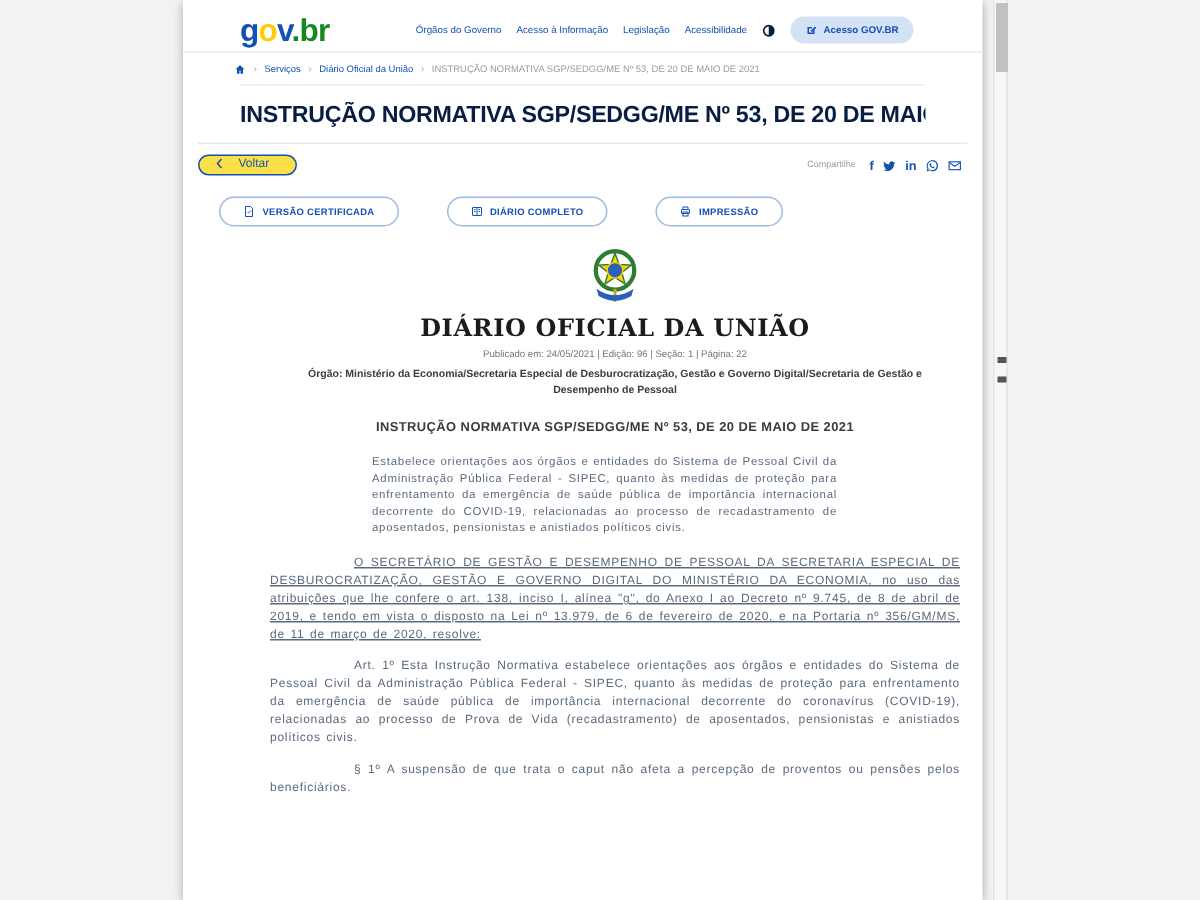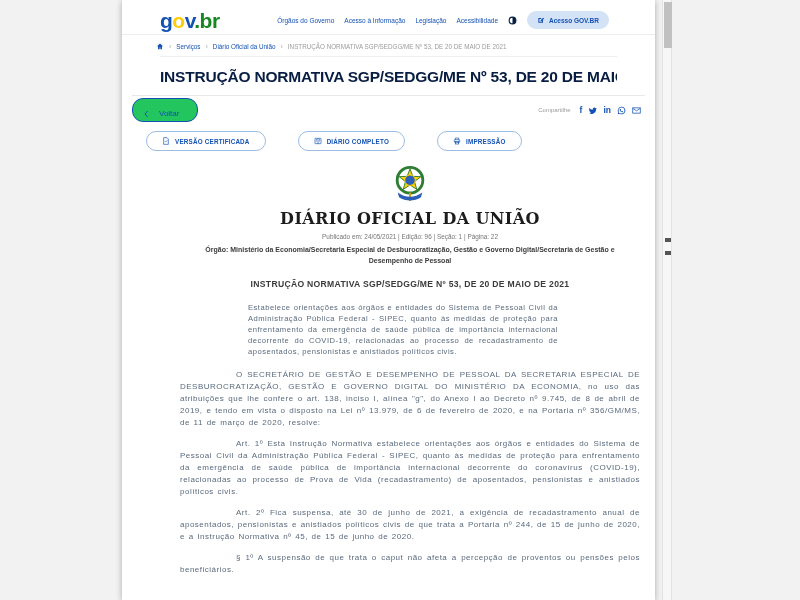--- a/index.html
+++ b/index.html
@@ -37,21 +37,21 @@
   .crumb-sep { font-size:7px; color:#aaa; }
   .crumb-current { font-size:6.3px; color:#9b9b9b; }
   .crumbs-divider { border-bottom:1px solid #eee; margin:0 38px; }
 
   
   .page-title { margin:11px 38px 9px 38px; font-size:15.5px; font-weight:bold; color:#071D41;
                 letter-spacing:-0.2px; white-space:nowrap; overflow:hidden; }
   .title-divider { border-bottom:1px solid #e8e8e8; margin:0 10px; }
   .action-row { display:flex; align-items:center; justify-content:space-between; padding:5px 14px 0 10px; height:23px; }
   .back-btn { display:flex; align-items:center; gap:9px; border:1px solid #1351B4; color:#1351B4;
-              background:#22c55e; border-radius:11px; padding:10px 18px 3px 11px; font-size:8px; cursor:pointer; }
+              background:#fde047; border-radius:11px; padding:0 18px 3px 11px; font-size:8px; cursor:pointer; }
   .share { display:flex; align-items:center; gap:6px; }
   .share-label { font-size:6px; color:#9a9a9a; margin-right:3px; }
   .s-icon { width:9px; height:9px; display:flex; cursor:pointer; }
   .s-icon svg { width:9px; height:9px; }
   .s-letter { font-size:8.5px; font-weight:bold; color:#1351B4; line-height:9px; cursor:pointer; }
 
   .doc-actions { display:flex; gap:32px; padding:12px 0 0 24px; }
   .pill-btn { display:flex; align-items:center; gap:5px; border:1px solid #9dbbe3; color:#1351B4;
               background:#fff; border-radius:11px; padding:5px 15px; font-size:6.3px; font-weight:bold;
               letter-spacing:.2px; cursor:pointer; white-space:nowrap; }
@@ -60,21 +60,21 @@
   
   .doc { margin:12px 15px 0 58px; width:460px; color:#5a6a7d; }
   .arms { display:block; margin:0 auto; width:38px; height:42px; }
   .masthead { text-align:center; font-family:"DejaVu Serif", serif; font-weight:bold; font-size:16px;
               color:#1c1c1c; margin-top:4px; letter-spacing:.4px; }
   .publine { text-align:center; font-size:6.4px; color:#757575; margin-top:5px; }
   .organ { text-align:center; font-size:7px; font-weight:bold; color:#3b3b3b; margin:5px auto 0; width:436px; line-height:1.5; }
   .doc-title { text-align:center; font-size:8.6px; font-weight:bold; color:#3b3b3b; margin-top:13px; letter-spacing:.3px; }
   .ementa { margin:13px 0 0 68px; width:310px; font-size:7.6px; line-height:1.45; text-align:justify; letter-spacing:.5px; }
   .para { margin-top:9px; font-size:8px; line-height:1.5; text-align:justify; text-indent:56px; letter-spacing:.5px; word-spacing:1px; }
-  .para.first { margin-top:12px; }
+  .para.first { margin-top:12px;text-decoration:underline; }
 </style>
 </head>
 <body>
 
 <div class="stage">
   <div class="card">
 
     <div class="hdr">
       <div class="hdr-row1">
         <div class="logo"><span class="c-blue">g</span><span class="c-yellow">o</span><span class="c-blue">v</span><span class="c-green">.br</span></div>
@@ -186,21 +186,20 @@
         <path d="M19 31h2v9h-2z" fill="#c8a415"></path>
         <path d="M7 31c8 6 18 6 26 0l-1.5 5c-7 4.5-16 4.5-23 0z" fill="#2b5fb8"></path>
       </svg>
       <div class="masthead">DIÁRIO OFICIAL DA UNIÃO</div>
       <div class="publine">Publicado em: 24/05/2021 | Edição: 96 | Seção: 1 | Página: 22</div>
       <div class="organ">Órgão: Ministério da Economia/Secretaria Especial de Desburocratização, Gestão e Governo Digital/Secretaria de Gestão e Desempenho de Pessoal</div>
       <div class="doc-title">INSTRUÇÃO NORMATIVA SGP/SEDGG/ME Nº 53, DE 20 DE MAIO DE 2021</div>
       <div class="ementa">Estabelece orientações aos órgãos e entidades do Sistema de Pessoal Civil da Administração Pública Federal - SIPEC, quanto às medidas de proteção para enfrentamento da emergência de saúde pública de importância internacional decorrente do COVID-19, relacionadas ao processo de recadastramento de aposentados, pensionistas e anistiados políticos civis.</div>
       <p class="para first">O SECRETÁRIO DE GESTÃO E DESEMPENHO DE PESSOAL DA SECRETARIA ESPECIAL DE DESBUROCRATIZAÇÃO, GESTÃO E GOVERNO DIGITAL DO MINISTÉRIO DA ECONOMIA, no uso das atribuições que lhe confere o art. 138, inciso I, alínea "g", do Anexo I ao Decreto nº 9.745, de 8 de abril de 2019, e tendo em vista o disposto na Lei nº 13.979, de 6 de fevereiro de 2020, e na Portaria nº 356/GM/MS, de 11 de março de 2020, resolve:</p>
       <p class="para">Art. 1º Esta Instrução Normativa estabelece orientações aos órgãos e entidades do Sistema de Pessoal Civil da Administração Pública Federal - SIPEC, quanto às medidas de proteção para enfrentamento da emergência de saúde pública de importância internacional decorrente do coronavírus (COVID-19), relacionadas ao processo de Prova de Vida (recadastramento) de aposentados, pensionistas e anistiados políticos civis.</p>
-      <p class="para">Art. 2º Fica suspensa, até 30 de junho de 2021, a exigência de recadastramento anual de aposentados, pensionistas e anistiados políticos civis de que trata a Portaria nº 244, de 15 de junho de 2020, e a Instrução Normativa nº 45, de 15 de junho de 2020.</p>
       <p class="para">§ 1º A suspensão de que trata o caput não afeta a percepção de proventos ou pensões pelos beneficiários.</p>
 
     </div>
   </div>
 
   <div class="scrollbar">
     <div class="scroll-thumb"></div>
     <div class="scroll-mark m1"></div>
     <div class="scroll-mark m2"></div>
   </div>

